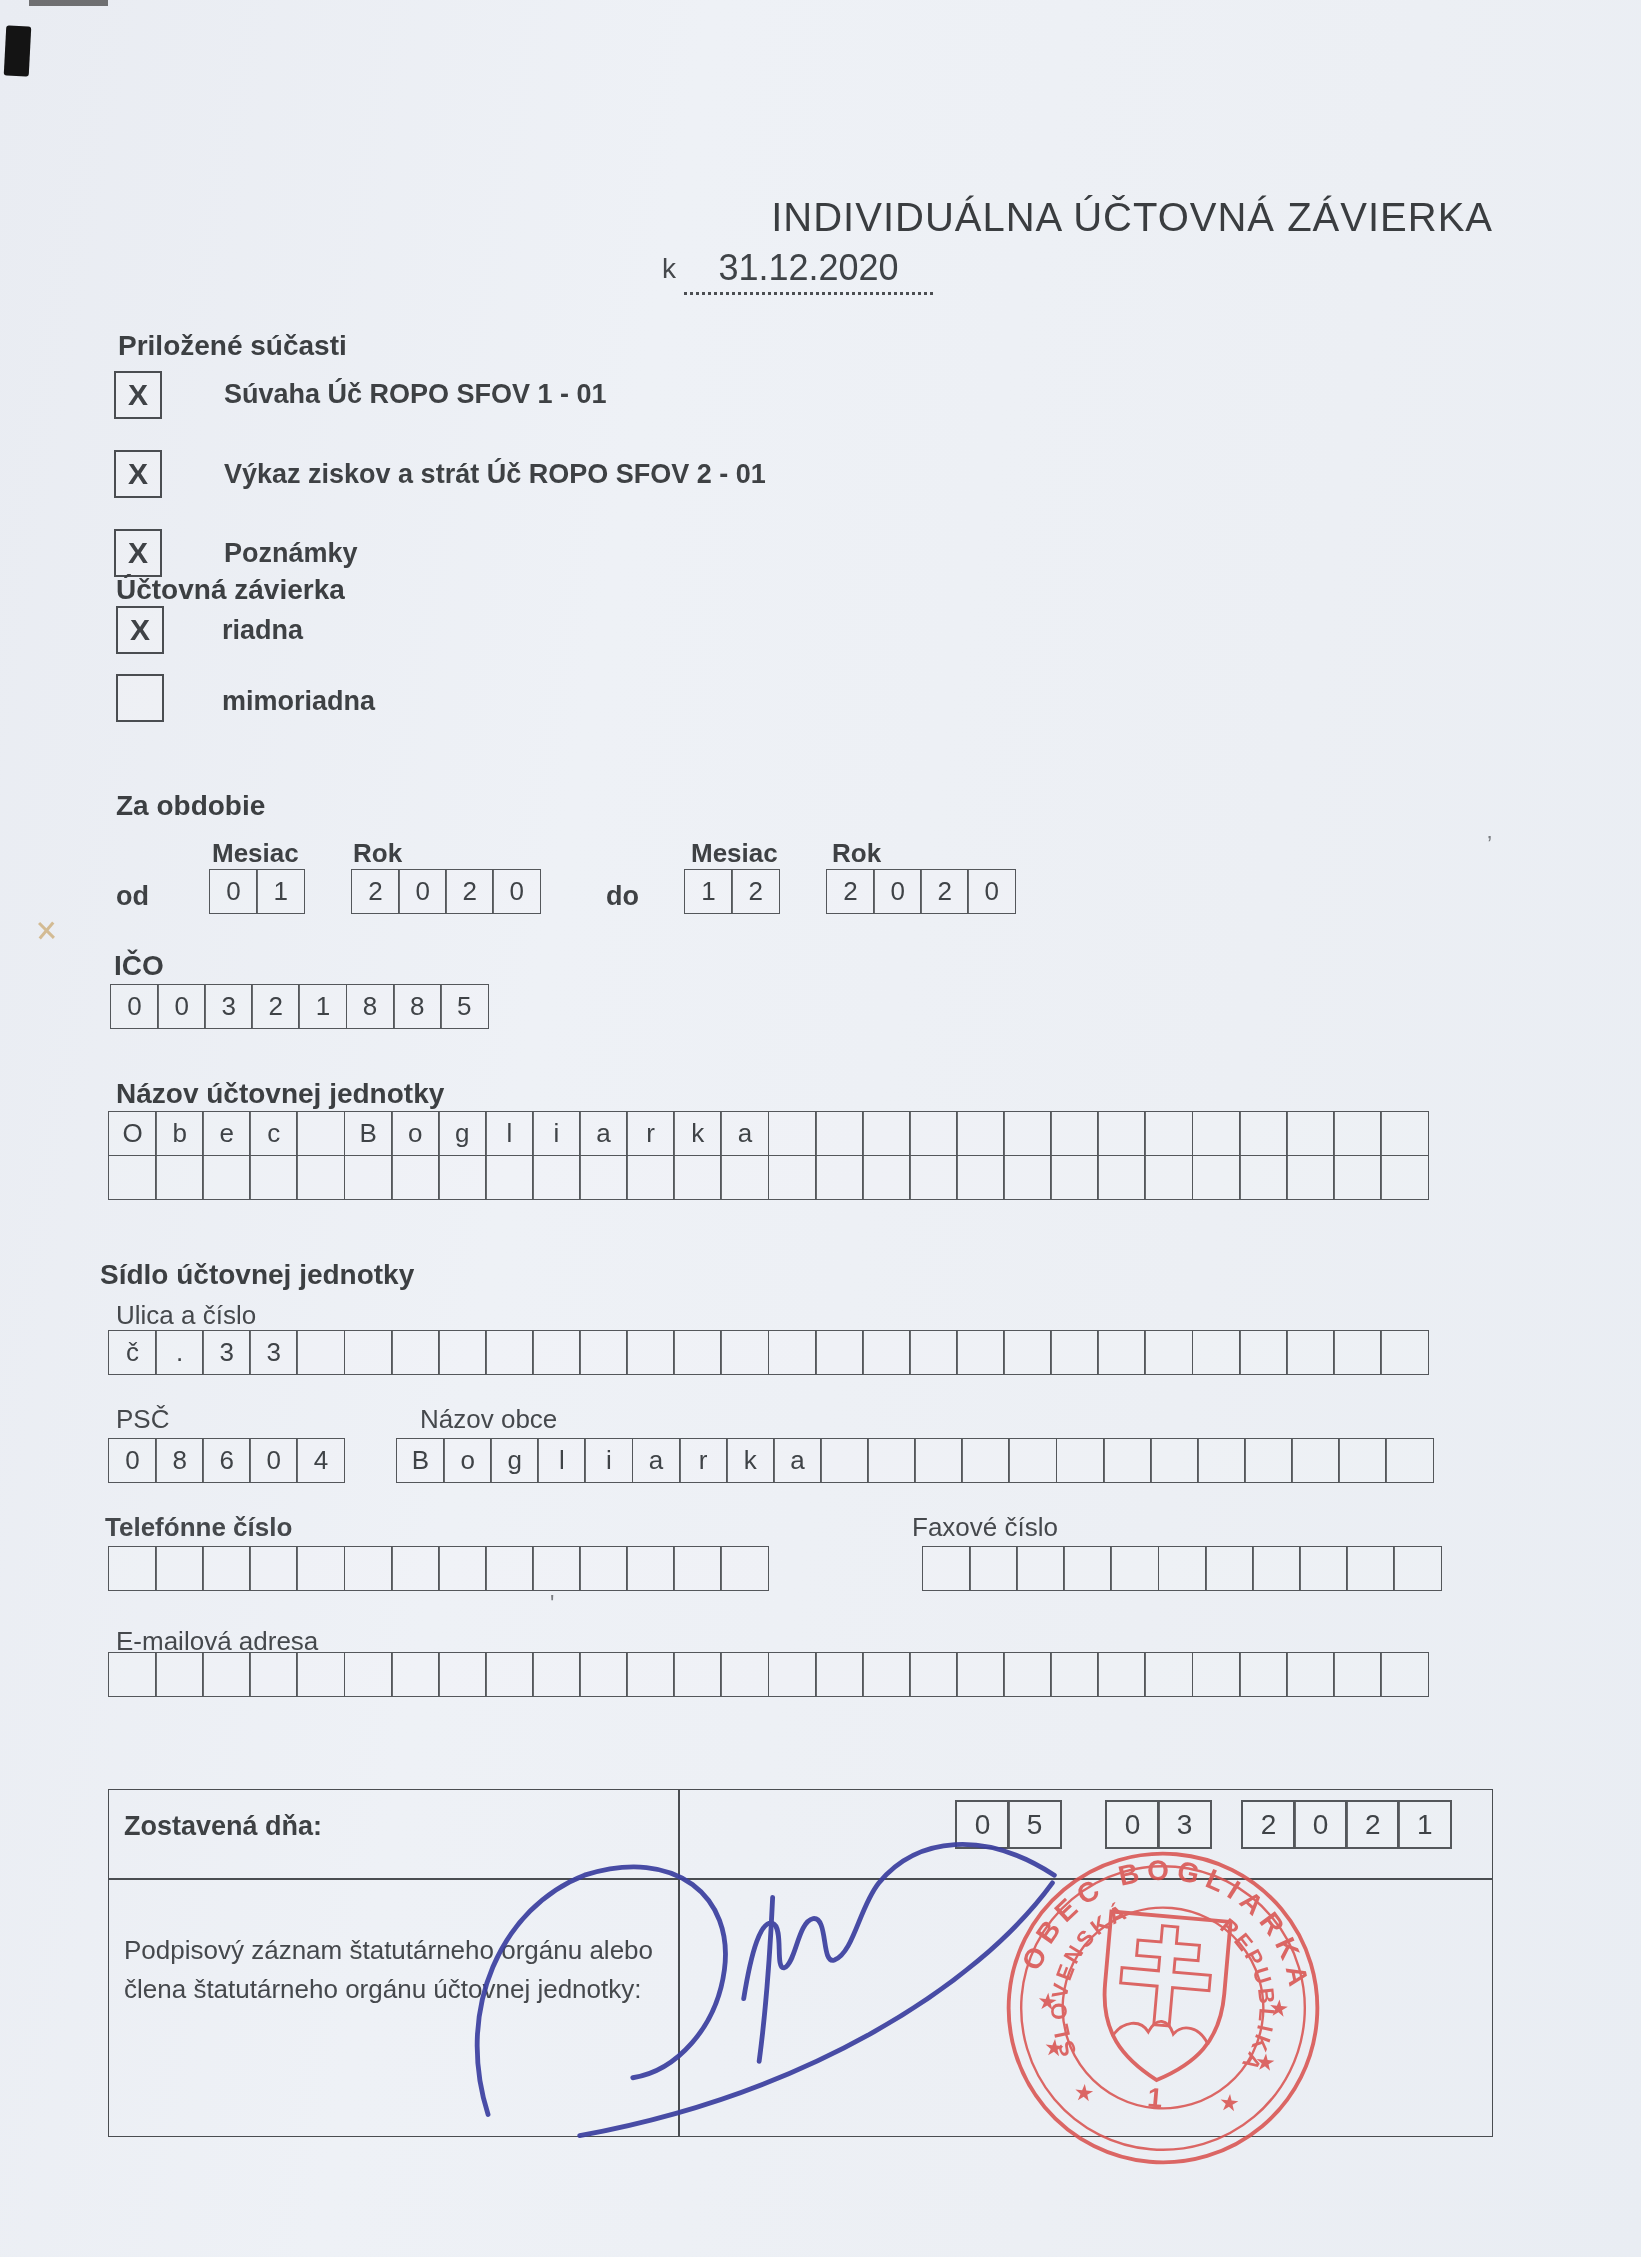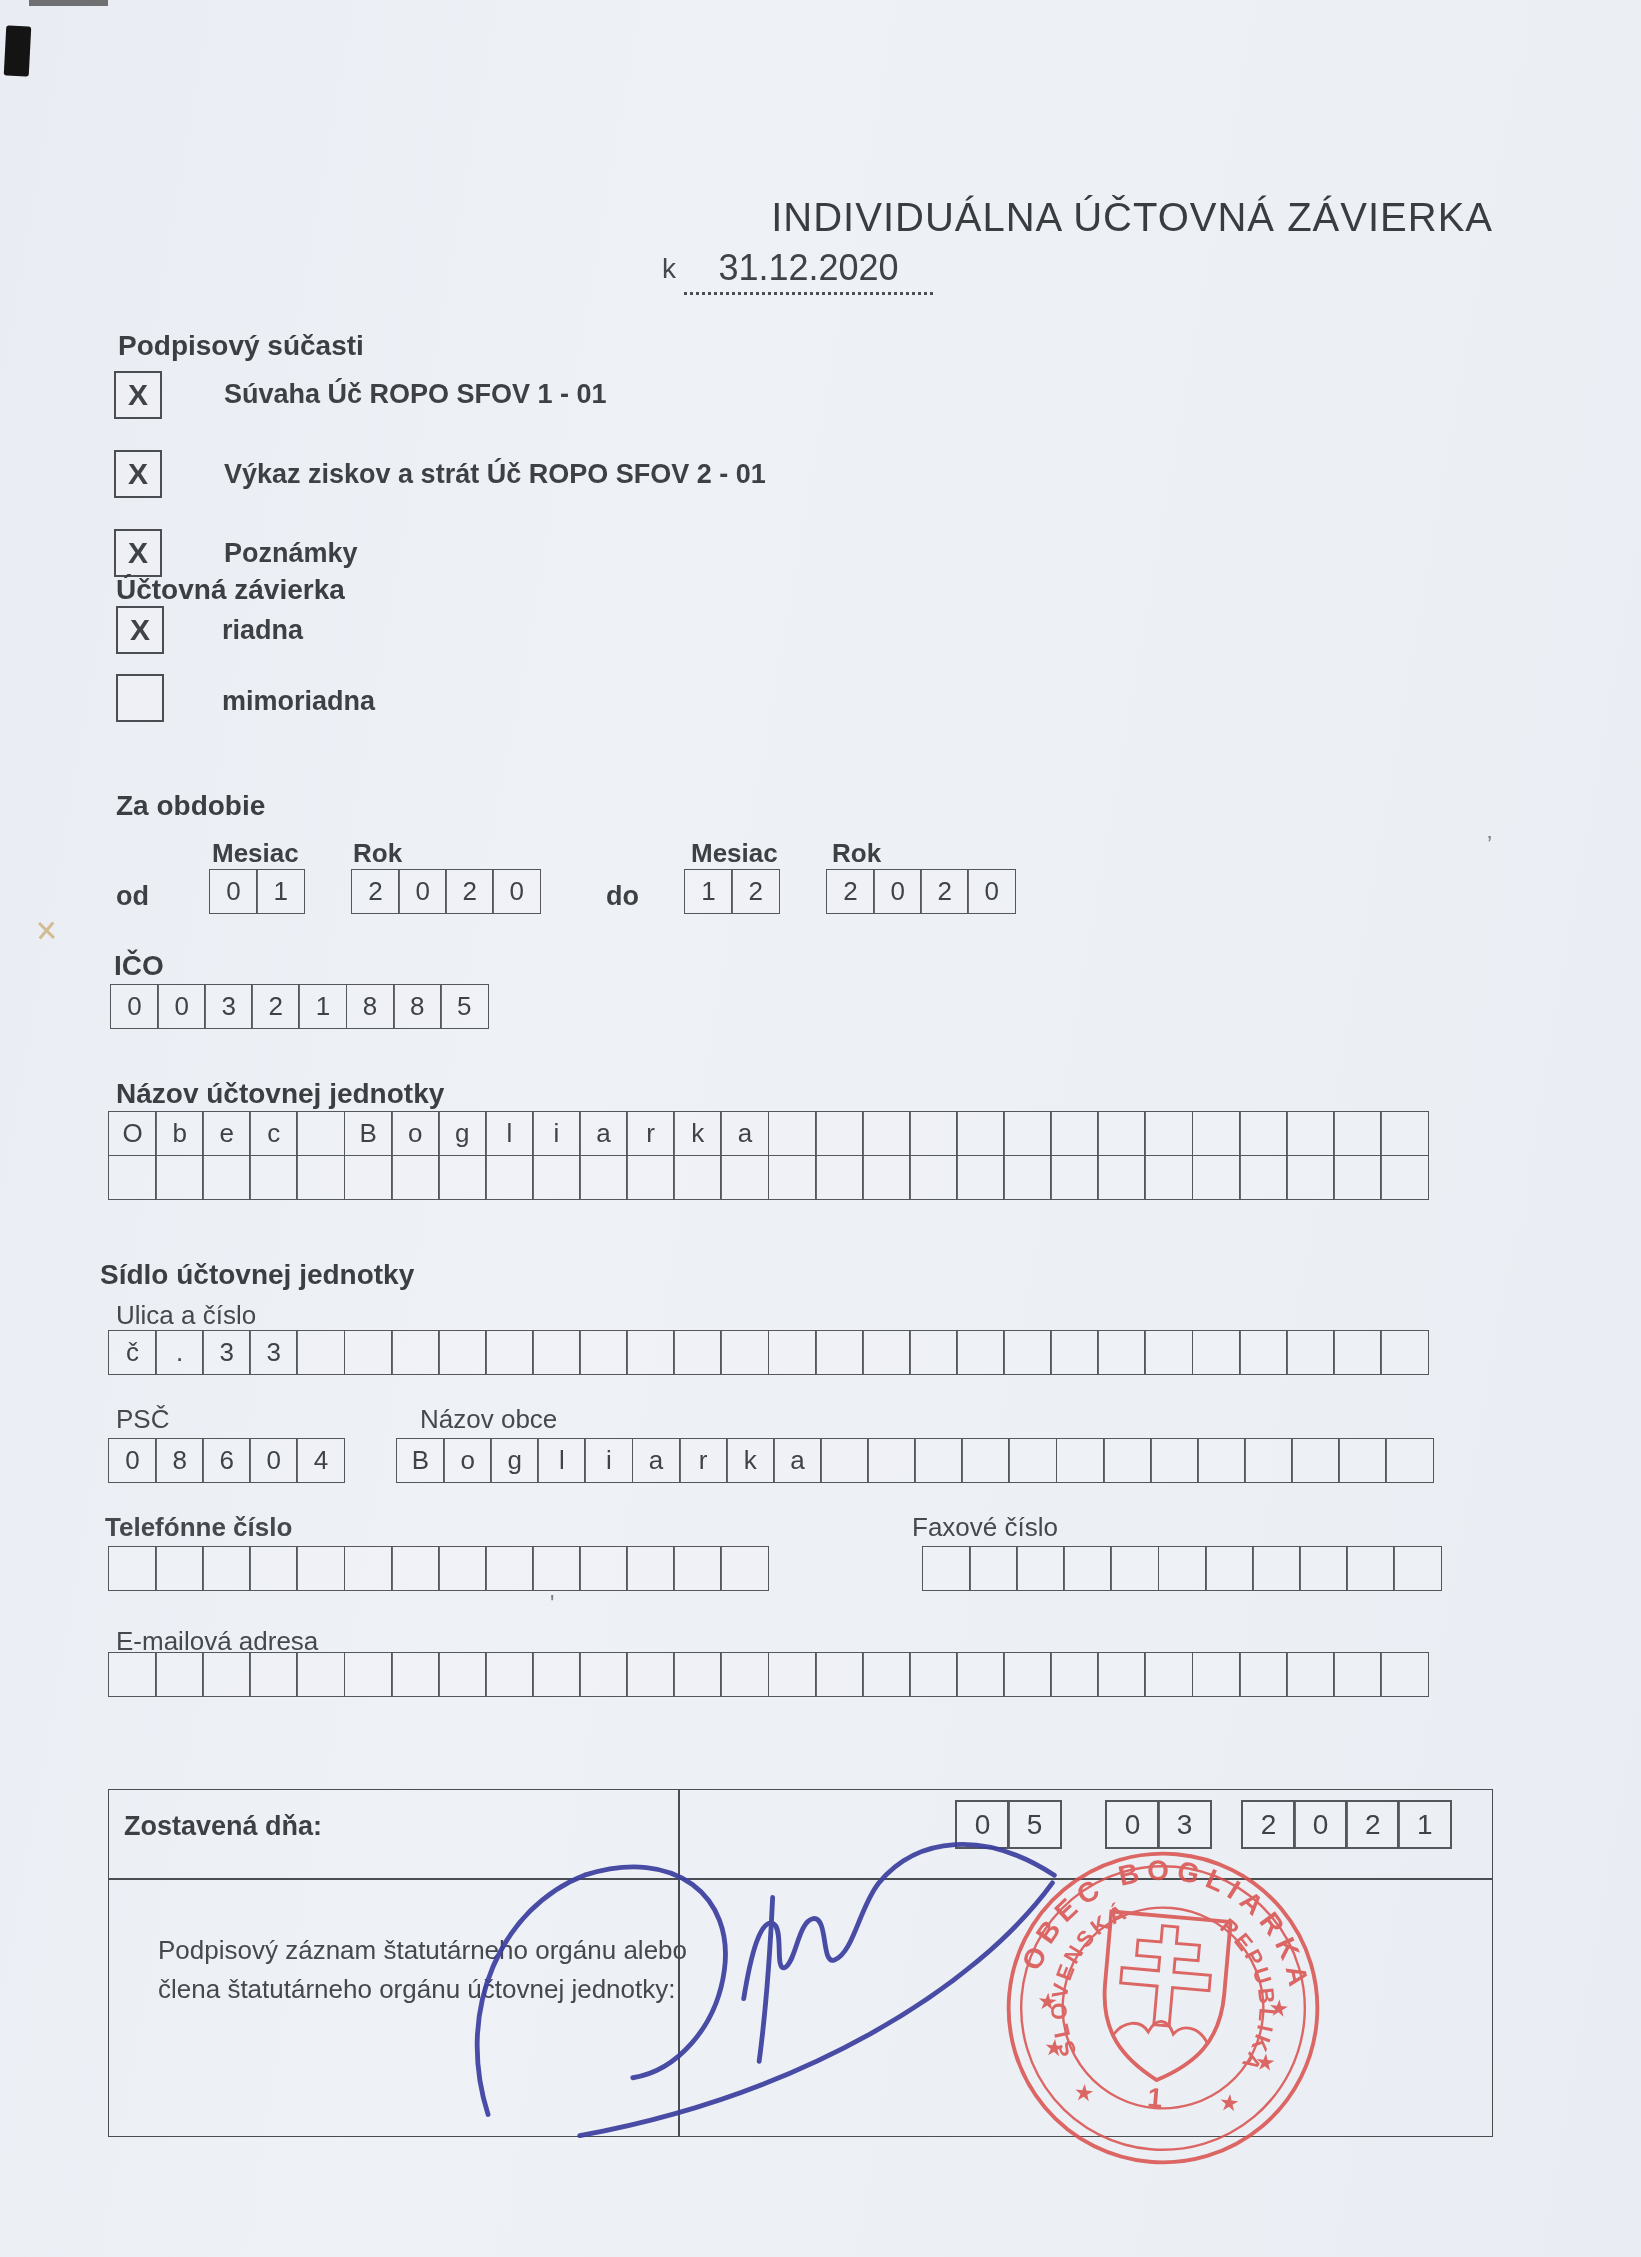--- a/index.html
+++ b/index.html
@@ -18,21 +18,21 @@
   .grid{display:flex;}
   .grid .cell{box-sizing:border-box;width:49px;height:45px;border:1.9px solid #54575b;margin-left:-1.9px;
     display:flex;align-items:center;justify-content:center;font-size:26px;color:#3f4347;background:rgba(255,255,255,0.12);}
   .grid .cell:first-child{margin-left:0;}
   .grid.big .cell{width:55px;height:49px;border-width:2.9px;margin-left:-2.9px;font-size:28px;}
   .grid.big .cell:first-child{margin-left:0;}
   .dotline{border-bottom:3.9px dotted #4b4e52;text-align:center;font-size:36px;color:#3f4347;padding-bottom:2.9px;}
   .ftable{border:1.9px solid #4a4d51;}
   .fdiv-v{position:absolute;top:0;bottom:0;width:1.9px;background:#4a4d51;}
   .fdiv-h{position:absolute;left:0;right:0;height:1.9px;background:#4a4d51;}
-  .podpis{font-size:26px;color:#45484c;line-height:39px;margin-left:34px;}
+  .podpis{font-size:26px;color:#45484c;line-height:39px;}
   
   .art-corner{width:25px;height:50px;background:#141414;border-radius:2.9px;transform:rotate(3deg);}
   .art-topbar{width:79px;height:5.8px;background:#3a3a3a;opacity:.7;}
   .art-star{width:21px;height:21px;opacity:.6;}
   .art-star:before,.art-star:after{content:"";position:absolute;left:9.7px;top:0;width:2.9px;height:21px;background:#c49a55;}
   .art-star:before{transform:rotate(40deg);}
   .art-star:after{transform:rotate(-45deg);}
   .art-tick{font-size:23px;color:#7a7d81;}
 </style>
 </head>
@@ -43,21 +43,21 @@
   <div class="abs art-corner" style="left:4.8px;top:26px;"></div>
   <div class="abs art-topbar" style="left:29px;top:0;"></div>
   <div class="abs art-star" style="left:35px;top:920px;"></div>
   <div class="abs art-tick" style="left:1487px;top:832px;">’</div>
   <div class="abs art-tick" style="left:550px;top:1591px;">'</div>
 
   <div class="abs title" style="left:110px;top:195px;width:1383px;">INDIVIDUÁLNA ÚČTOVNÁ ZÁVIERKA</div>
   <div class="abs" style="left:662px;top:253px;font-size:28px;color:#45484c;">k</div>
   <div class="abs dotline" style="left:684px;top:247px;width:249px;">31.12.2020</div>
 
-  <div class="abs sechead" style="left:118px;top:330px;">Podpisový súčasti</div>
+  <div class="abs sechead" style="left:118px;top:330px;">Priložené súčasti</div>
 
   <div class="abs checkbox" style="left:114px;top:371px;">
     <span>X</span>
   </div>
   <div class="abs lblb" style="left:224px;top:379px;">Súvaha Úč ROPO SFOV 1 - 01</div>
 
   <div class="abs checkbox" style="left:114px;top:450px;">
     <span>X</span>
   </div>
   <div class="abs lblb" style="left:224px;top:459px;">Výkaz ziskov a strát Úč ROPO SFOV 2 - 01</div>

